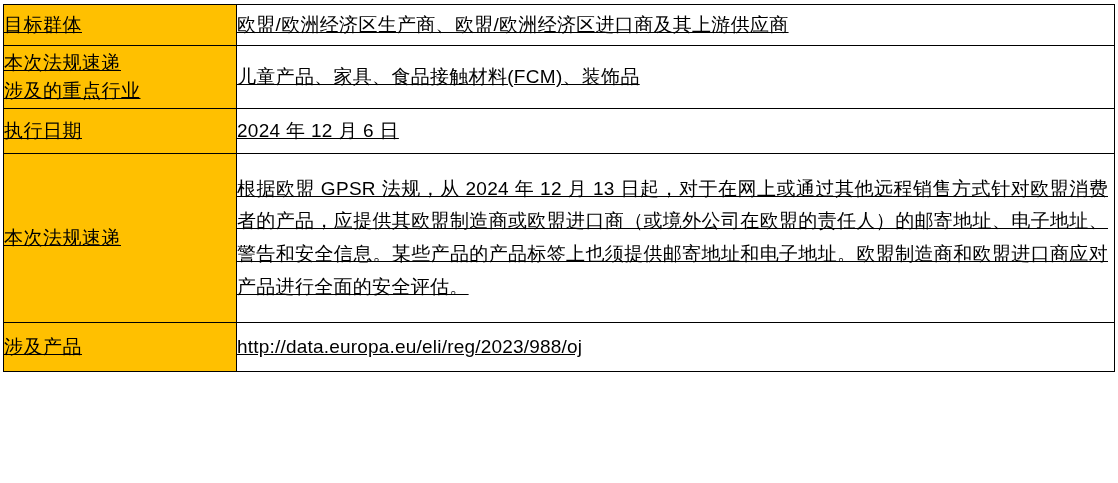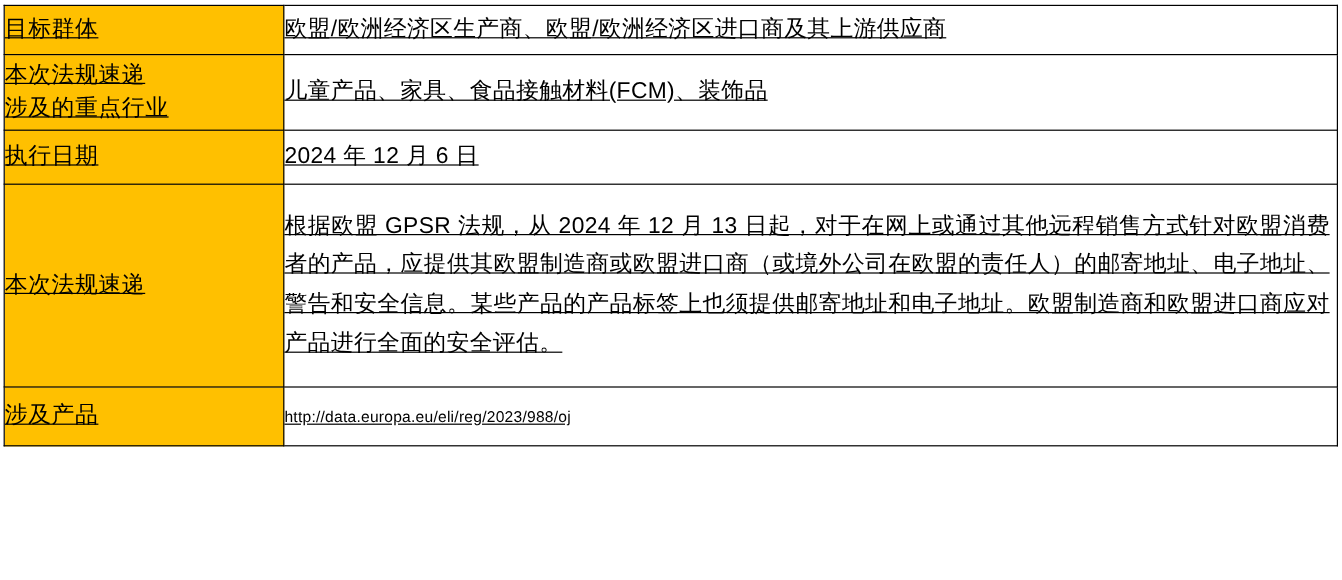--- a/index.html
+++ b/index.html
@@ -51,21 +51,21 @@
   .row-content td { height: 168px; }
   .row-link td { height: 48px; }
   .content-paragraph {
     text-align: justify;
     text-justify: inter-ideograph;
     font-size: 19px;
     line-height: 1.72;
     padding-right: 6px;
   }
   .link-text {
-    font-size: 13px;
+    font-size: 19px;
     letter-spacing: 0.2px;
   }
 </style>
 </head>
 <body>
 
 <table id="regulation-table">
   <tbody>
     <tr class="row-target">
       <td class="label-cell">

